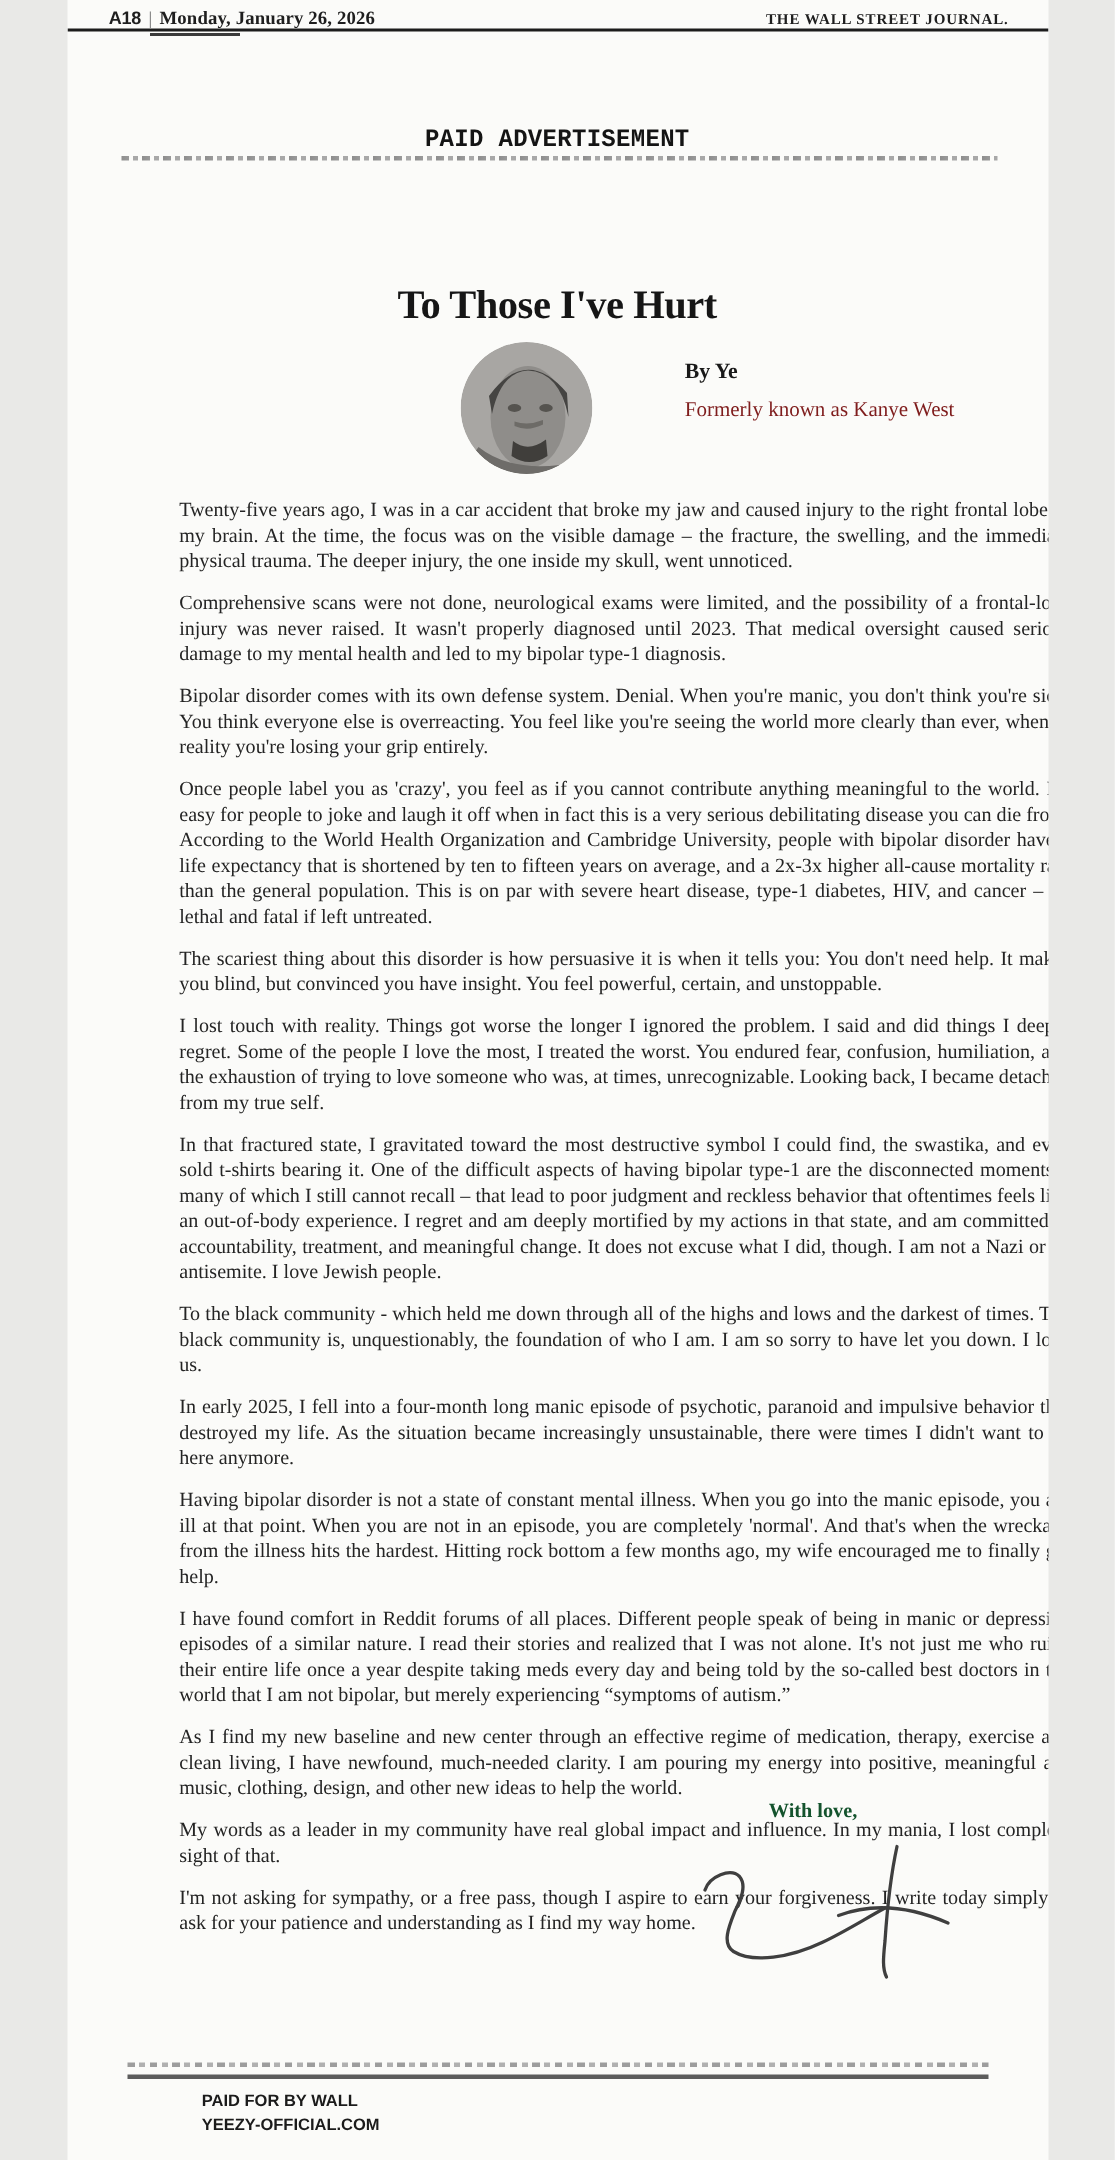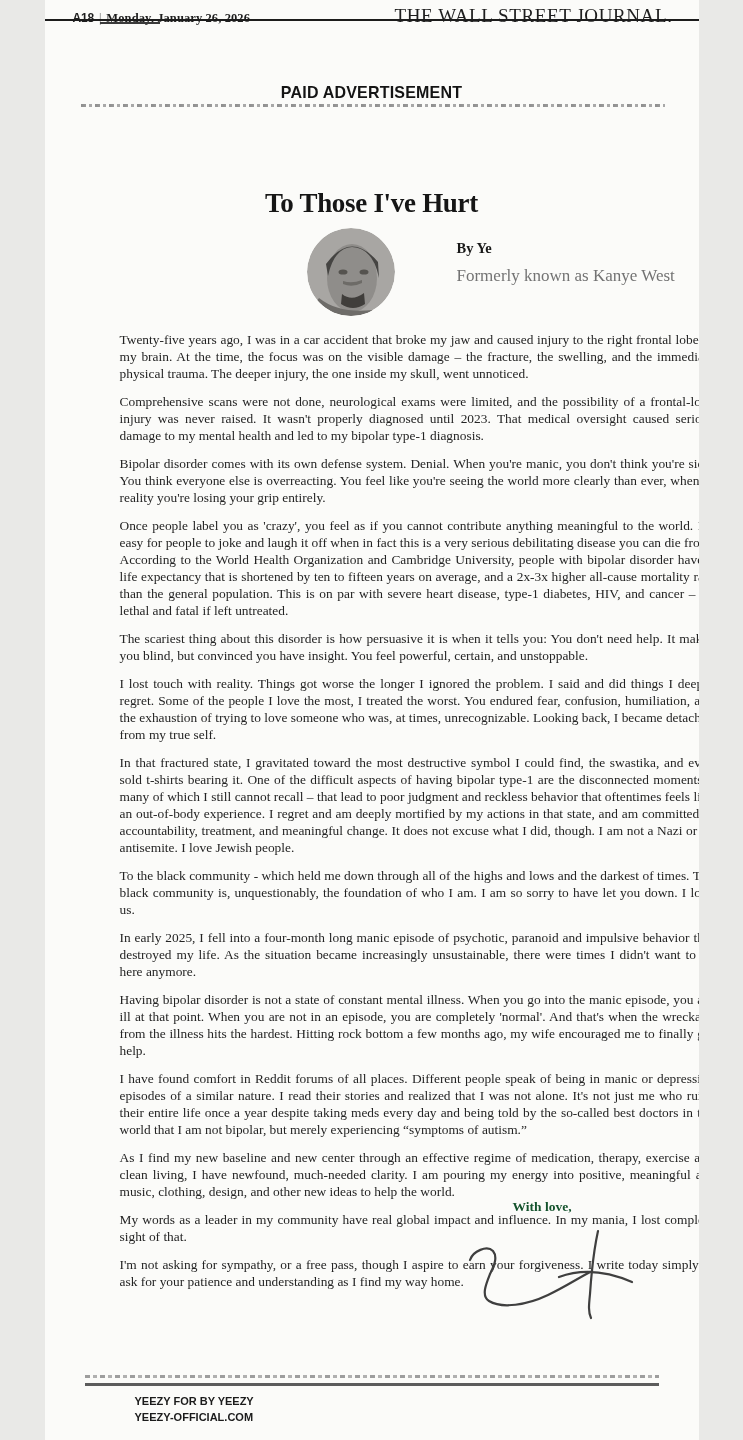--- a/index.html
+++ b/index.html
@@ -16,29 +16,29 @@
   }
   
   .header-row {
     position: absolute; top: 5px; left: 28px; right: 26px;
     display: flex; justify-content: space-between; align-items: baseline;
   }
   .folio-group { display: flex; align-items: baseline; gap: 5px; }
   .folio { font-family: "Liberation Sans", sans-serif; font-weight: bold; font-size: 12px; letter-spacing: -0.2px; }
   .folio-divider { color: #6a6a6a; font-size: 12px; }
   .edition-date { font-size: 12.5px; font-weight: bold; letter-spacing: 0.1px; }
-  .masthead { font-size: 19px; font-weight: normal; letter-spacing: 0.6px; }
+  .masthead { font-size: 10px; font-weight: bold; letter-spacing: 0.6px; }
   .header-rule { position: absolute; top: 19px; left: 0; right: 0; height: 2px; background: #1c1c1c; }
   .header-rule-sub { position: absolute; top: 22px; left: 55px; width: 60px; height: 2px; background: #3a3a3a; }
 
   
   .ad-label {
     position: absolute; top: 84px; left: 0; right: 0;
     text-align: center;
-    font-family: Liberation Sans, sans-serif;
+    font-family: Liberation Mono, monospace;
     font-weight: bold; font-size: 16px; letter-spacing: 0.2px;
     transform: scaleY(1.05);
     color: #141414;
   }
   .dashed-rule {
     position: absolute; top: 104px; left: 36px; right: 34px; height: 3px;
     background: repeating-linear-gradient(90deg, #8e8e8e 0px, #9a9a9a 5px, transparent 5px, transparent 8px, #a8a8a8 8px, #a8a8a8 11px, transparent 11px, transparent 14px);
   }
 
   
@@ -48,21 +48,21 @@
     font-size: 27px; font-weight: bold; letter-spacing: -0.3px;
     color: #161616;
   }
   .author-photo {
     position: absolute; top: 228px; left: 262px;
     width: 88px; height: 88px; border-radius: 50%;
     overflow: hidden;
   }
   .byline-block { position: absolute; top: 240px; left: 368px; margin-left: 44px; }
   .byline { font-size: 14.5px; font-weight: bold; color: #191919; }
-  .byline-sub { font-size: 17px; margin-top: 9px; color: #737373; }
+  .byline-sub { font-size: 14px; margin-top: 9px; color: #7f1d1d; }
 
   
   .body-copy {
     position: absolute; top: 331px; left: 75px; width: 594px;
     font-size: 13.4px; line-height: 17px; text-align: justify;
     color: #242424;
   }
   .body-copy p { margin: 0 0 11px 0; }
 
   
@@ -156,18 +156,18 @@
         <path d="M 141,7 C 136,30 134,55 133,70 C 132,80 131,88 134,94"></path>
         <path d="M 102,53 C 126,44 152,48 175,58"></path>
       </g>
     </svg>
   </div>
 
   <div class="footer-dotted"></div>
   <div class="footer-solid"></div>
   <div class="footer-row">
     <div class="footer-left">
-      <div>YEEZY FOR BY YEEZY</div>
+      <div>PAID FOR BY WALL</div>
       <div>YEEZY-OFFICIAL.COM</div>
     </div>
   </div>
 
 </div>
 
 </body></html>

